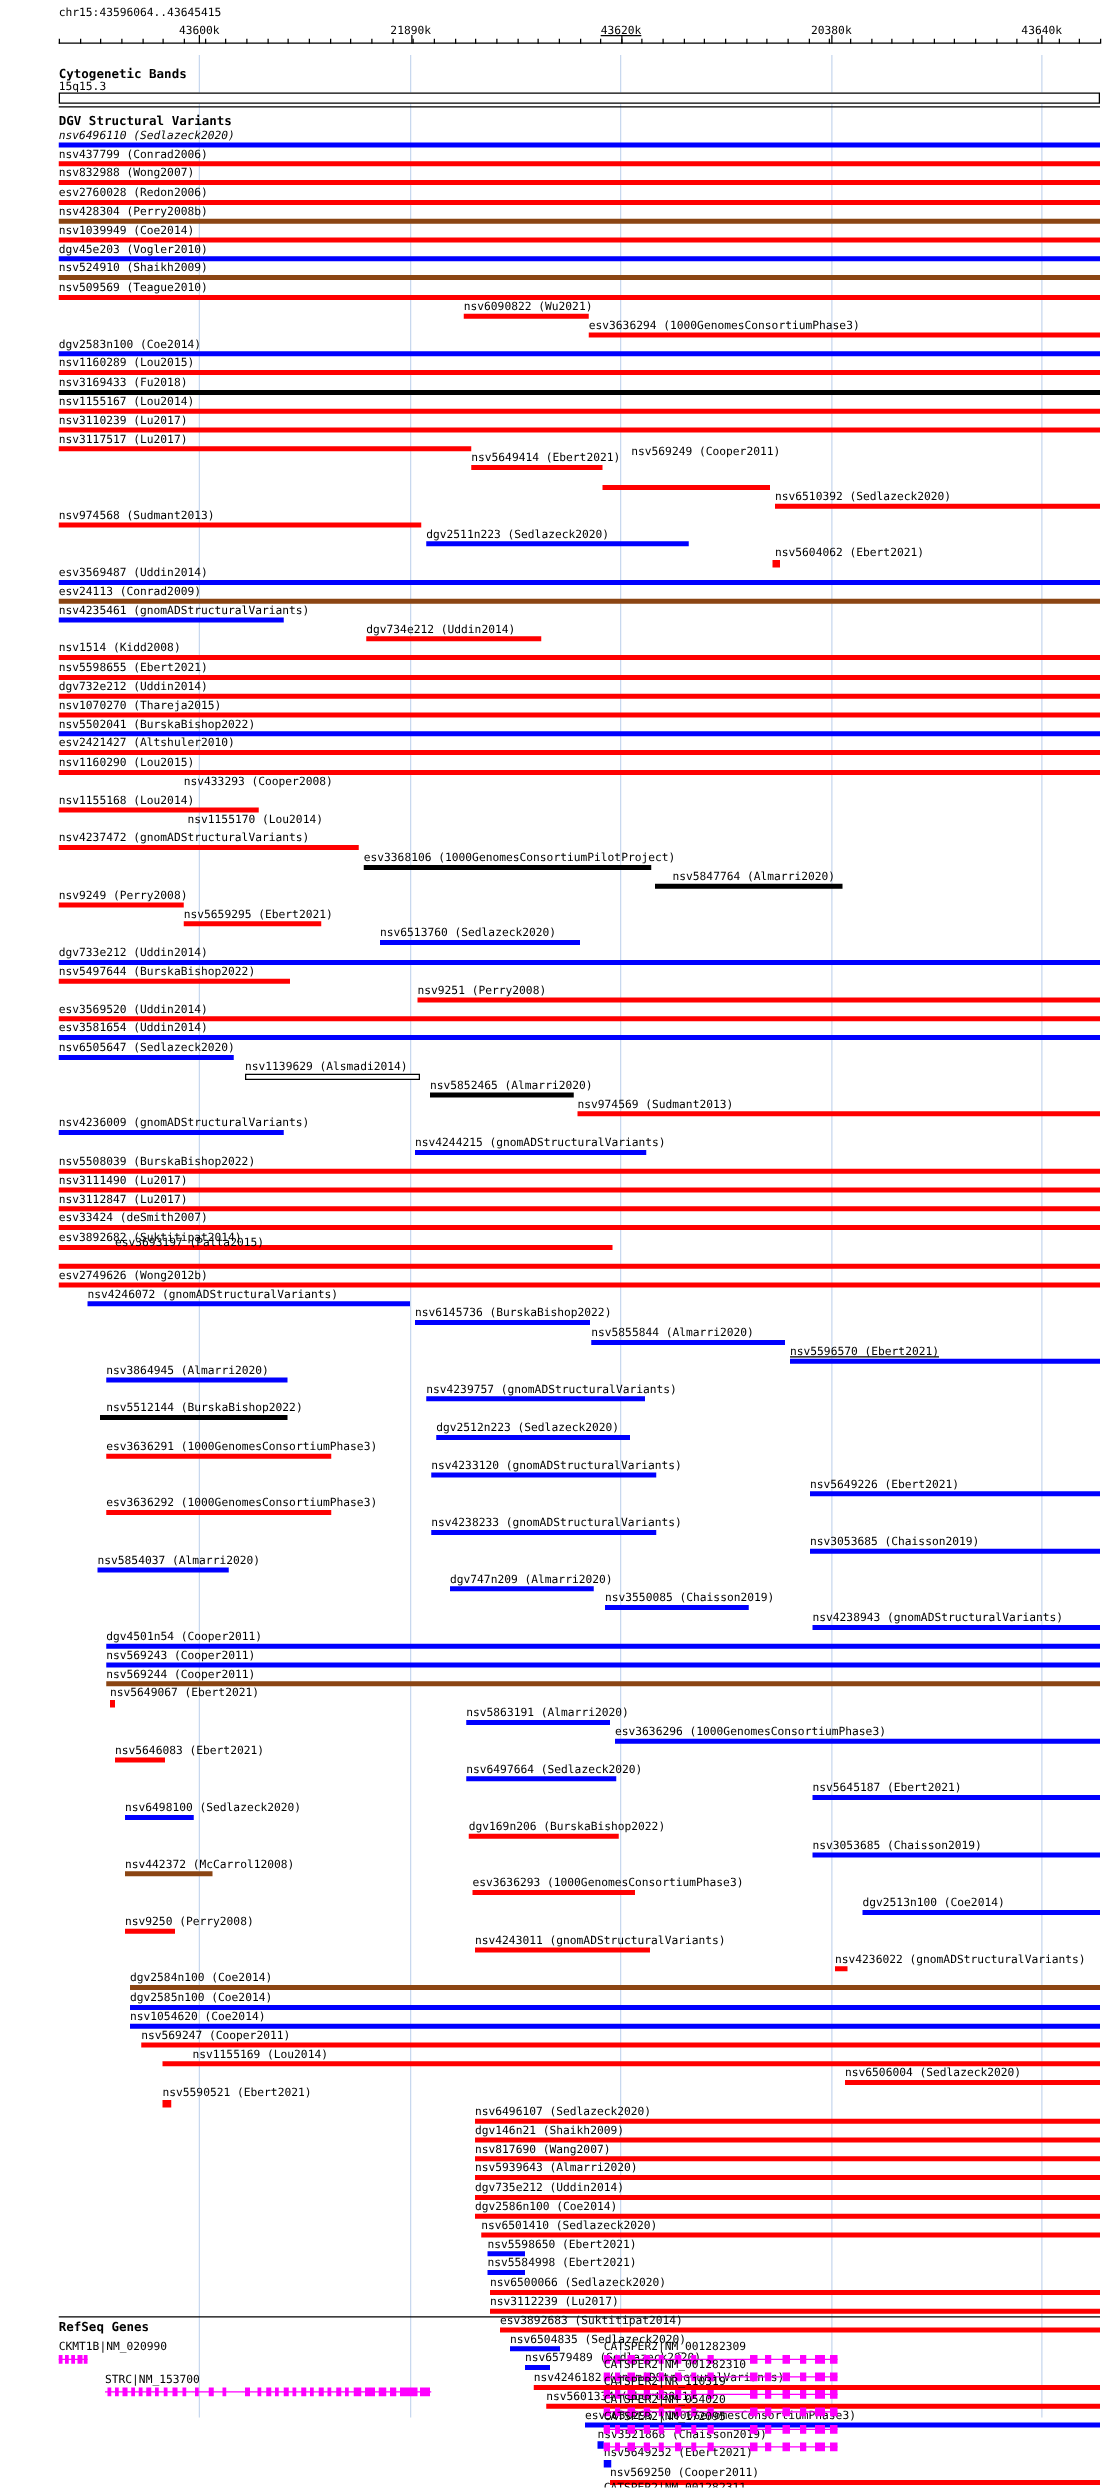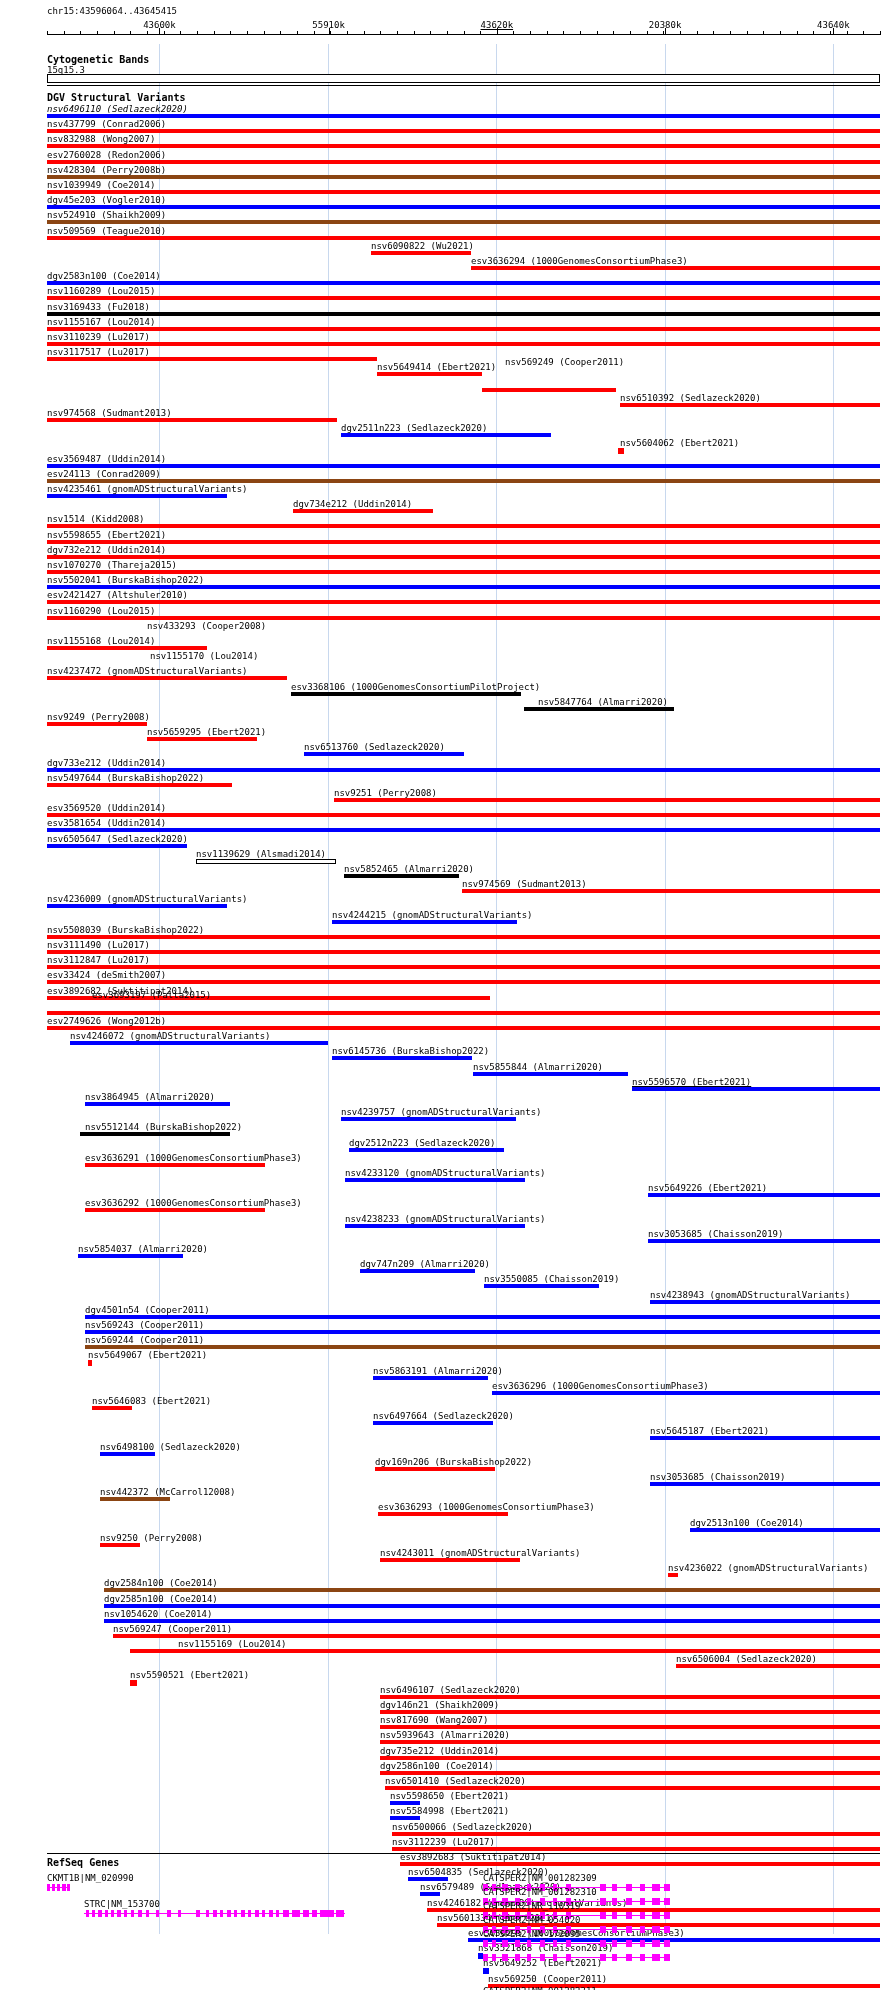--- a/index.html
+++ b/index.html
@@ -40,21 +40,21 @@
 
 <div class="browser">
 
   <div class="coord">chr15:43596064..43645415</div>
 
   <div class="ruler">
     <div class="tickline"></div>
   <div class="tick" style="left: 112.455px;"></div>
       <div class="ticklabel" style="left: 112.455px;">43600k</div>
       <div class="tick" style="left: 281.554px;"></div>
-      <div class="ticklabel" style="left: 281.554px;">55910k</div>
+      <div class="ticklabel" style="left: 281.554px;">21890k</div>
       <div class="tick" style="left: 449.82px;"></div>
       <div class="ticklabel" style="left: 449.82px; text-decoration: underline;">43620k</div>
       <div class="tick" style="left: 618.086px;"></div>
       <div class="ticklabel" style="left: 618.086px;">20380k</div>
       <div class="tick" style="left: 786.352px;"></div>
       <div class="ticklabel" style="left: 786.352px;">43640k</div>
       <div class="tickminor" style="left: 0px;"></div>
       <div class="tickminor" style="left: 16.66px;"></div>
       <div class="tickminor" style="left: 33.32px;"></div>
       <div class="tickminor" style="left: 49.98px;"></div>
@@ -314,21 +314,21 @@
       <div class="lbl" style="left: 668px; top: 1563.2px;">nsv4236022 (gnomADStructuralVariants)</div>
       <div class="bar" style="width: 10px; left: 668px; top: 1573.2px; background: rgb(255, 0, 0);"></div>
       <div class="lbl" style="left: 104px; top: 1578.4px;">dgv2584n100 (Coe2014)</div>
       <div class="bar" style="width: 776px; left: 104px; top: 1588.4px; background: rgb(139, 69, 19);"></div>
       <div class="lbl" style="left: 104px; top: 1593.6px;">dgv2585n100 (Coe2014)</div>
       <div class="bar" style="width: 776px; left: 104px; top: 1603.6px; background: rgb(0, 0, 255);"></div>
       <div class="lbl" style="left: 104px; top: 1608.8px;">nsv1054620 (Coe2014)</div>
       <div class="bar" style="width: 776px; left: 104px; top: 1618.8px; background: rgb(0, 0, 255);"></div>
       <div class="lbl" style="left: 113px; top: 1624px;">nsv569247 (Cooper2011)</div>
       <div class="bar" style="width: 767px; left: 113px; top: 1634px; background: rgb(255, 0, 0);"></div>
-      <div class="lbl" style="left: 142px; top: 1639.2px; padding-left: 36px;">nsv1155169 (Lou2014)</div>
+      <div class="lbl" style="left: 118px; top: 1639.2px; padding-left: 36px;">nsv1155169 (Lou2014)</div>
       <div class="bar" style="width: 750px; left: 130px; top: 1649.2px; background: rgb(255, 0, 0);"></div>
       <div class="lbl" style="left: 676px; top: 1654.4px;">nsv6506004 (Sedlazeck2020)</div>
       <div class="bar" style="width: 204px; left: 676px; top: 1664.4px; background: rgb(255, 0, 0);"></div>
       <div class="lbl" style="left: 130px; top: 1669.6px;">nsv5590521 (Ebert2021)</div>
       <div class="tickmark" style="height: 6px; width: 7px; left: 130px; top: 1679.6px; background: rgb(255, 0, 0);"></div>
       <div class="lbl" style="left: 380px; top: 1684.8px;">nsv6496107 (Sedlazeck2020)</div>
       <div class="bar" style="width: 500px; left: 380px; top: 1694.8px; background: rgb(255, 0, 0);"></div>
       <div class="lbl" style="left: 380px; top: 1700px;">dgv146n21 (Shaikh2009)</div>
       <div class="bar" style="width: 500px; left: 380px; top: 1710px; background: rgb(255, 0, 0);"></div>
       <div class="lbl" style="left: 380px; top: 1715.2px;">nsv817690 (Wang2007)</div>

